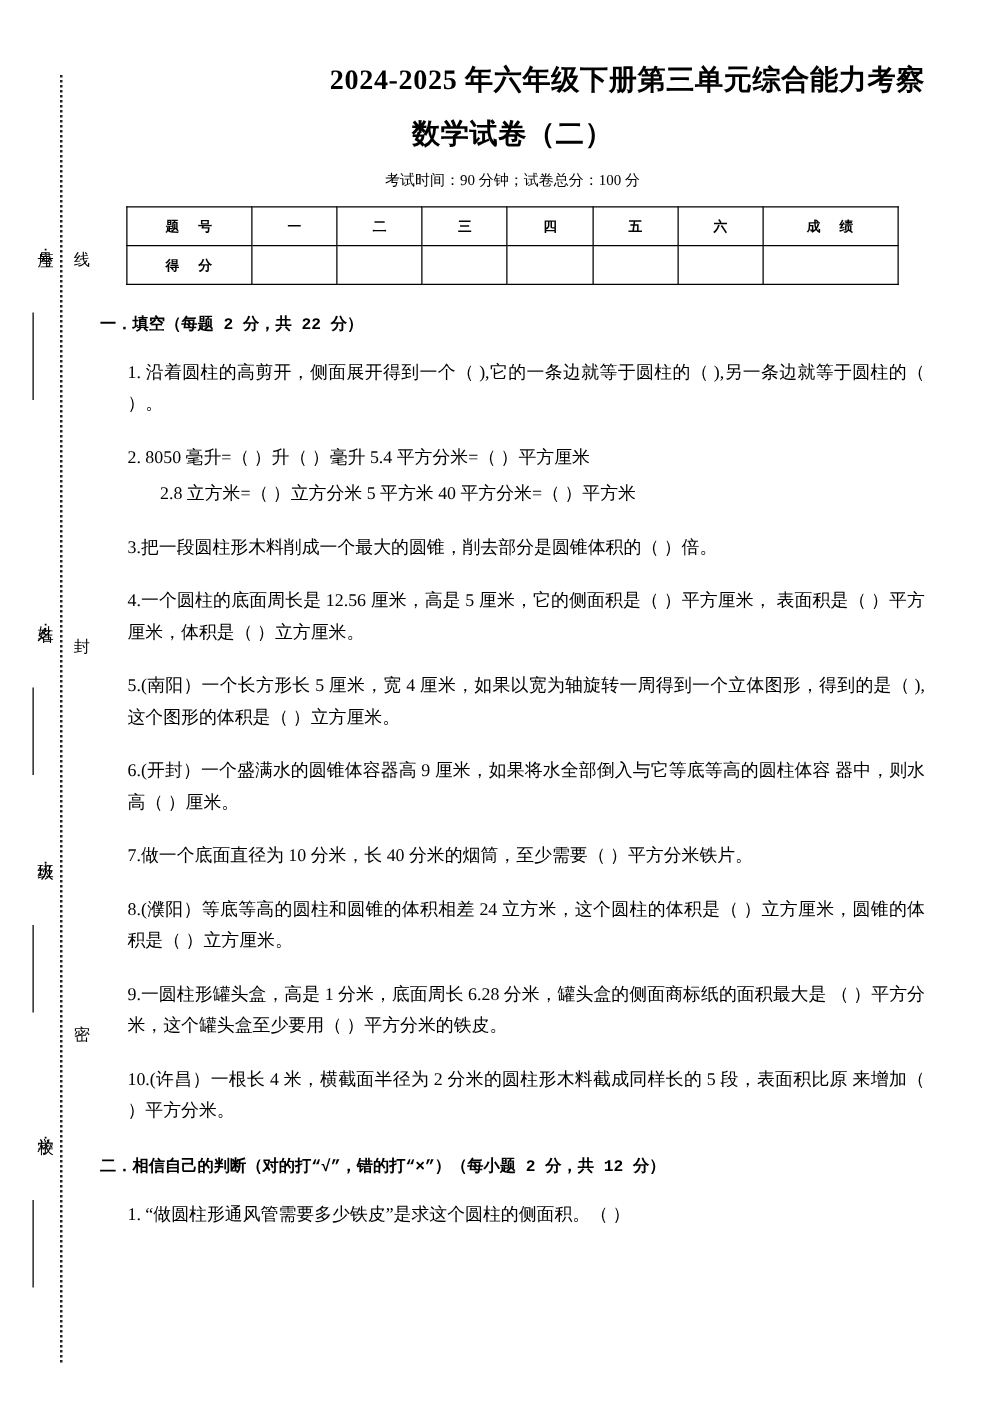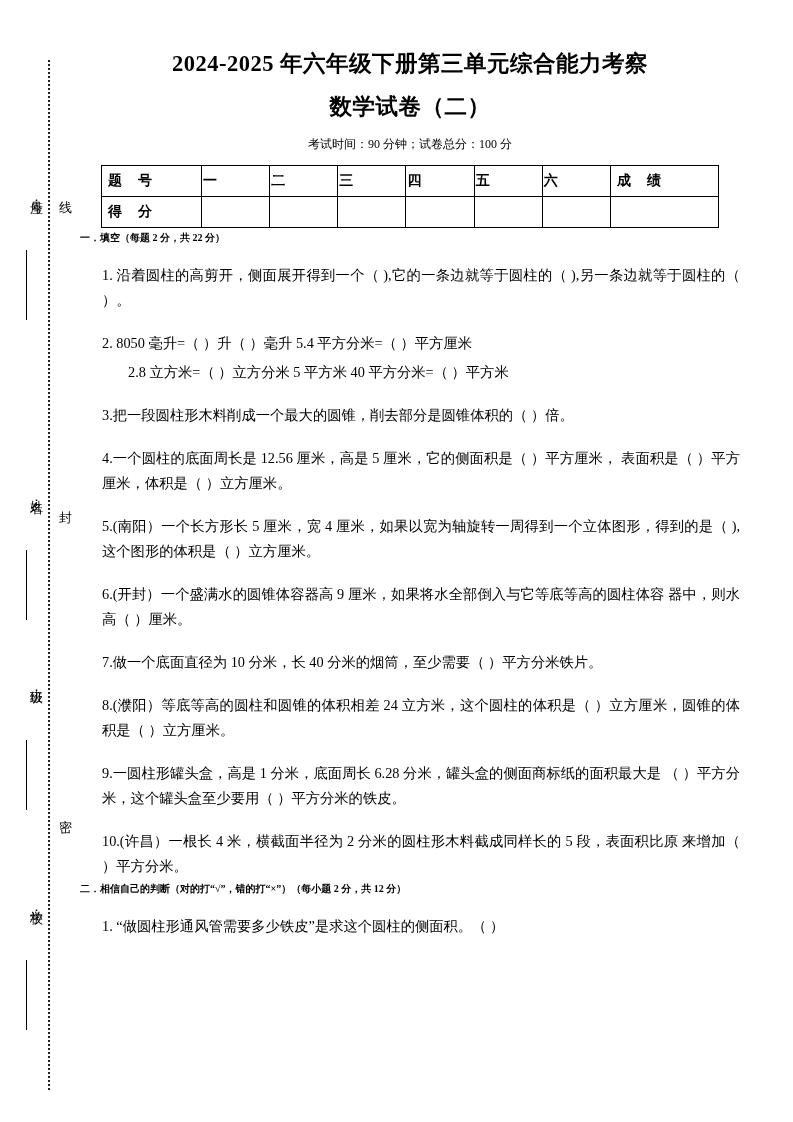--- a/index.html
+++ b/index.html
@@ -65,21 +65,21 @@
   .page {
     position: absolute;
     left: 80px;
     top: 0;
     width: 660px;
     height: 1122px;
   }
 
   .title1 {
     margin-top: 48px;
-    text-align: center;
+    text-align: right;
     font-size: 22.5px;
     font-weight: bold;
     letter-spacing: 0.5px;
     font-family: "Liberation Serif", serif;
   }
   .title2 {
     margin-top: 12px;
     text-align: center;
     font-size: 22.5px;
     font-weight: bold;
@@ -93,35 +93,35 @@
 
   table.score-table {
     margin: 12px auto 0 auto;
     border-collapse: collapse;
     width: 618px;
     table-layout: fixed;
   }
   table.score-table td {
     border: 1px solid #000;
     height: 28px;
-    text-align: left;
-    font-size: 14px;
+    text-align: center;
+    font-size: 11px;
     font-weight: bold;
     font-family: "Liberation Sans", sans-serif;
   }
   table.score-table td.lbl {
     letter-spacing: 6px;
     padding-left: 6px;
   }
 
   .sec-head {
-    margin-top: 3px;
-    font-size: 10px;
-    font-weight: bold;
-    font-family: Liberation Serif, serif;
+    margin-top: 22px;
+    font-size: 13px;
+    font-weight: bold;
+    font-family: Liberation Mono, monospace;
   }
 
   .q {
     font-size: 14.3px;
     line-height: 25px;
     margin-top: 18px;
     text-align: justify;
   }
   .q.indent { padding-left: 22px; }
   .q.indent2 { padding-left: 48px; }

